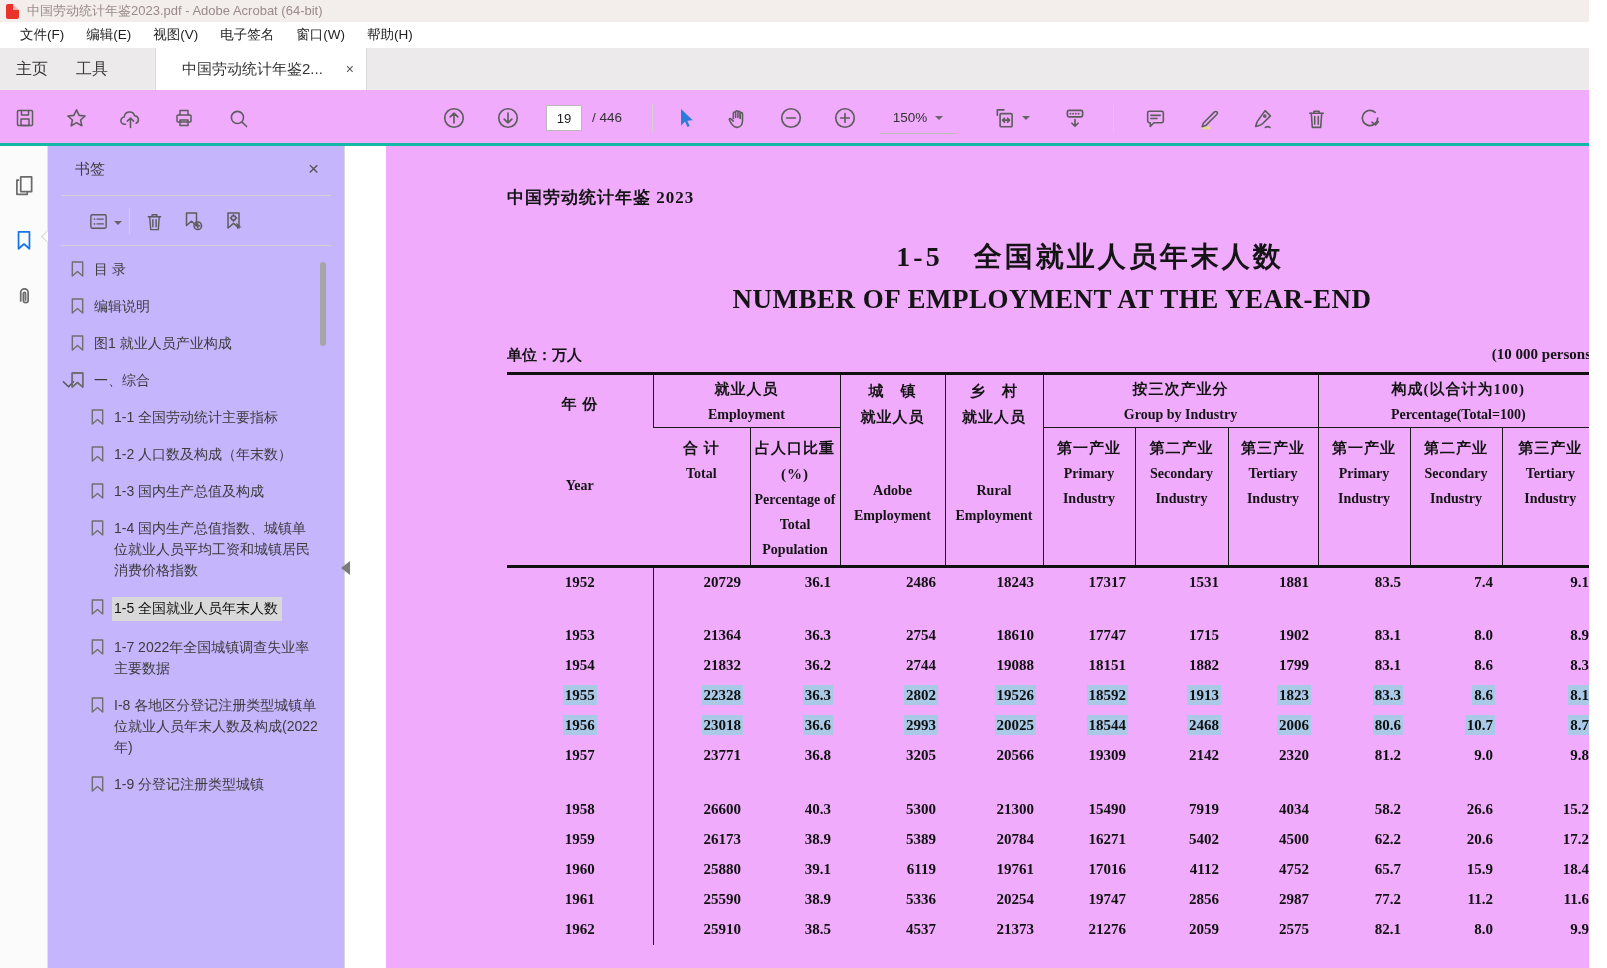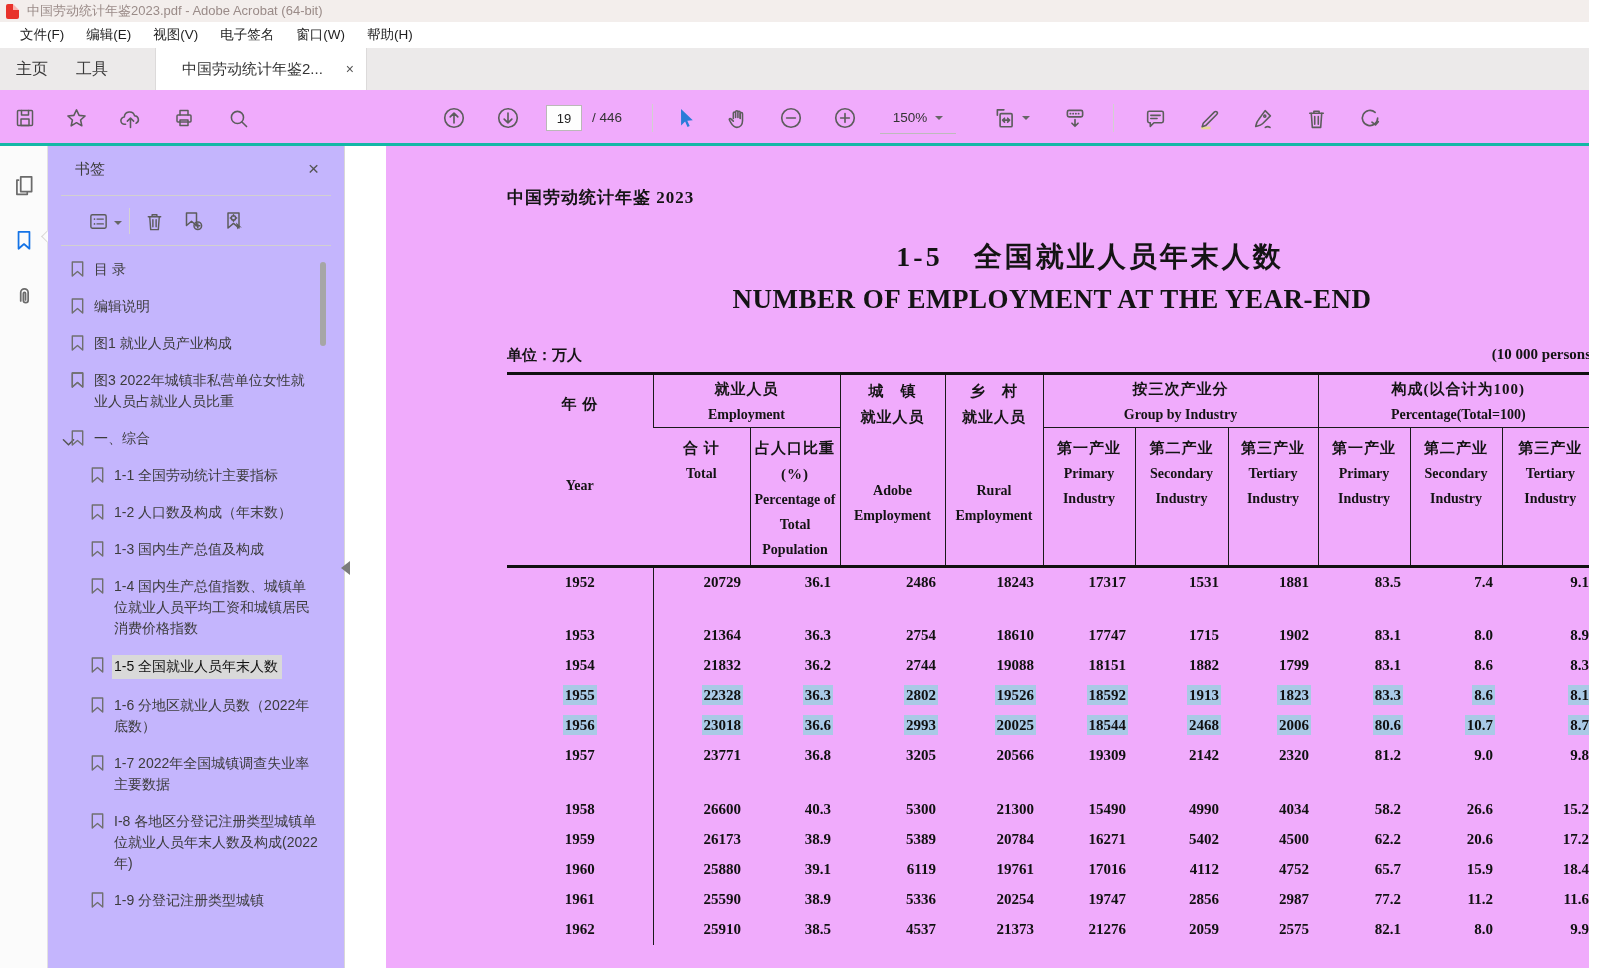--- a/index.html
+++ b/index.html
@@ -330,44 +330,41 @@
                 <path d="M3.5 2h11v15l-5.5-4.8L3.5 17z"></path>
               </svg></span><span class="bm-txt">编辑说明</span></div>
           <div class="bm-item lvl1"><span class="bm-ic"><svg width="17" height="18" viewBox="0 0 18 19">
                 <path d="M3.5 2h11v15l-5.5-4.8L3.5 17z"></path>
               </svg></span><span class="bm-txt">图1 就业人员产业构成</span></div>
           <div class="bm-item lvl1"><span class="bm-ic"><svg width="17" height="18" viewBox="0 0 18 19">
                 <path d="M3.5 2h11v15l-5.5-4.8L3.5 17z"></path>
               </svg></span></div>
           <div class="bm-item lvl1"><span class="bm-ic"><svg width="17" height="18" viewBox="0 0 18 19">
                 <path d="M3.5 2h11v15l-5.5-4.8L3.5 17z"></path>
-              </svg></span><span class="bm-txt">图3 2022年城镇非私营单位女性就业人员占就业人员比重</span></div>
+              </svg></span></div>
           <div class="bm-item lvl1"><span class="bm-chev"><svg width="13" height="9" viewBox="0 0 14 9">
                 <path d="M1.5 1.5L7 7l5.5-5.5"></path>
               </svg></span><span class="bm-ic"><svg width="17" height="18" viewBox="0 0 18 19">
                 <path d="M3.5 2h11v15l-5.5-4.8L3.5 17z"></path>
               </svg></span><span class="bm-txt">一、综合</span></div>
           <div class="bm-item lvl2"><span class="bm-ic"><svg width="17" height="18" viewBox="0 0 18 19">
                 <path d="M3.5 2h11v15l-5.5-4.8L3.5 17z"></path>
               </svg></span><span class="bm-txt">1-1 全国劳动统计主要指标</span></div>
           <div class="bm-item lvl2"><span class="bm-ic"><svg width="17" height="18" viewBox="0 0 18 19">
                 <path d="M3.5 2h11v15l-5.5-4.8L3.5 17z"></path>
               </svg></span><span class="bm-txt">1-2 人口数及构成（年末数）</span></div>
           <div class="bm-item lvl2"><span class="bm-ic"><svg width="17" height="18" viewBox="0 0 18 19">
                 <path d="M3.5 2h11v15l-5.5-4.8L3.5 17z"></path>
               </svg></span><span class="bm-txt">1-3 国内生产总值及构成</span></div>
           <div class="bm-item lvl2"><span class="bm-ic"><svg width="17" height="18" viewBox="0 0 18 19">
                 <path d="M3.5 2h11v15l-5.5-4.8L3.5 17z"></path>
               </svg></span><span class="bm-txt">1-4 国内生产总值指数、城镇单位就业人员平均工资和城镇居民消费价格指数</span></div>
           <div class="bm-item lvl2"><span class="bm-ic"><svg width="17" height="18" viewBox="0 0 18 19">
                 <path d="M3.5 2h11v15l-5.5-4.8L3.5 17z"></path>
               </svg></span><span class="bm-txt selected">1-5 全国就业人员年末人数</span></div>
-          <div class="bm-item lvl2"><span class="bm-ic"><svg width="17" height="18" viewBox="0 0 18 19">
-                <path d="M3.5 2h11v15l-5.5-4.8L3.5 17z"></path>
-              </svg></span><span class="bm-txt">1-6 分地区就业人员数（2022年底数）</span></div>
           <div class="bm-item lvl2"><span class="bm-ic"><svg width="17" height="18" viewBox="0 0 18 19">
                 <path d="M3.5 2h11v15l-5.5-4.8L3.5 17z"></path>
               </svg></span><span class="bm-txt">1-7 2022年全国城镇调查失业率主要数据</span></div>
           <div class="bm-item lvl2"><span class="bm-ic"><svg width="17" height="18" viewBox="0 0 18 19">
                 <path d="M3.5 2h11v15l-5.5-4.8L3.5 17z"></path>
               </svg></span><span class="bm-txt">I-8 各地区分登记注册类型城镇单位就业人员年末人数及构成(2022年)</span></div>
           <div class="bm-item lvl2"><span class="bm-ic"><svg width="17" height="18" viewBox="0 0 18 19">
                 <path d="M3.5 2h11v15l-5.5-4.8L3.5 17z"></path>
               </svg></span><span class="bm-txt">1-9 分登记注册类型城镇</span></div>
         </div>
@@ -577,21 +574,21 @@
               <td class="c-year"></td>
               <td colspan="10"></td>
             </tr>
             <tr>
               <td class="c-year"><span>1958</span></td>
               <td class="c-val"><span>26600</span></td>
               <td class="c-val"><span>40.3</span></td>
               <td class="c-val"><span>5300</span></td>
               <td class="c-val"><span>21300</span></td>
               <td class="c-val"><span>15490</span></td>
-              <td class="c-val"><span>4990</span></td>
+              <td class="c-val"><span>7919</span></td>
               <td class="c-val"><span>4034</span></td>
               <td class="c-val"><span>58.2</span></td>
               <td class="c-val"><span>26.6</span></td>
               <td class="c-val"><span>15.2</span></td>
             </tr>
             <tr>
               <td class="c-year"><span>1959</span></td>
               <td class="c-val"><span>26173</span></td>
               <td class="c-val"><span>38.9</span></td>
               <td class="c-val"><span>5389</span></td>

